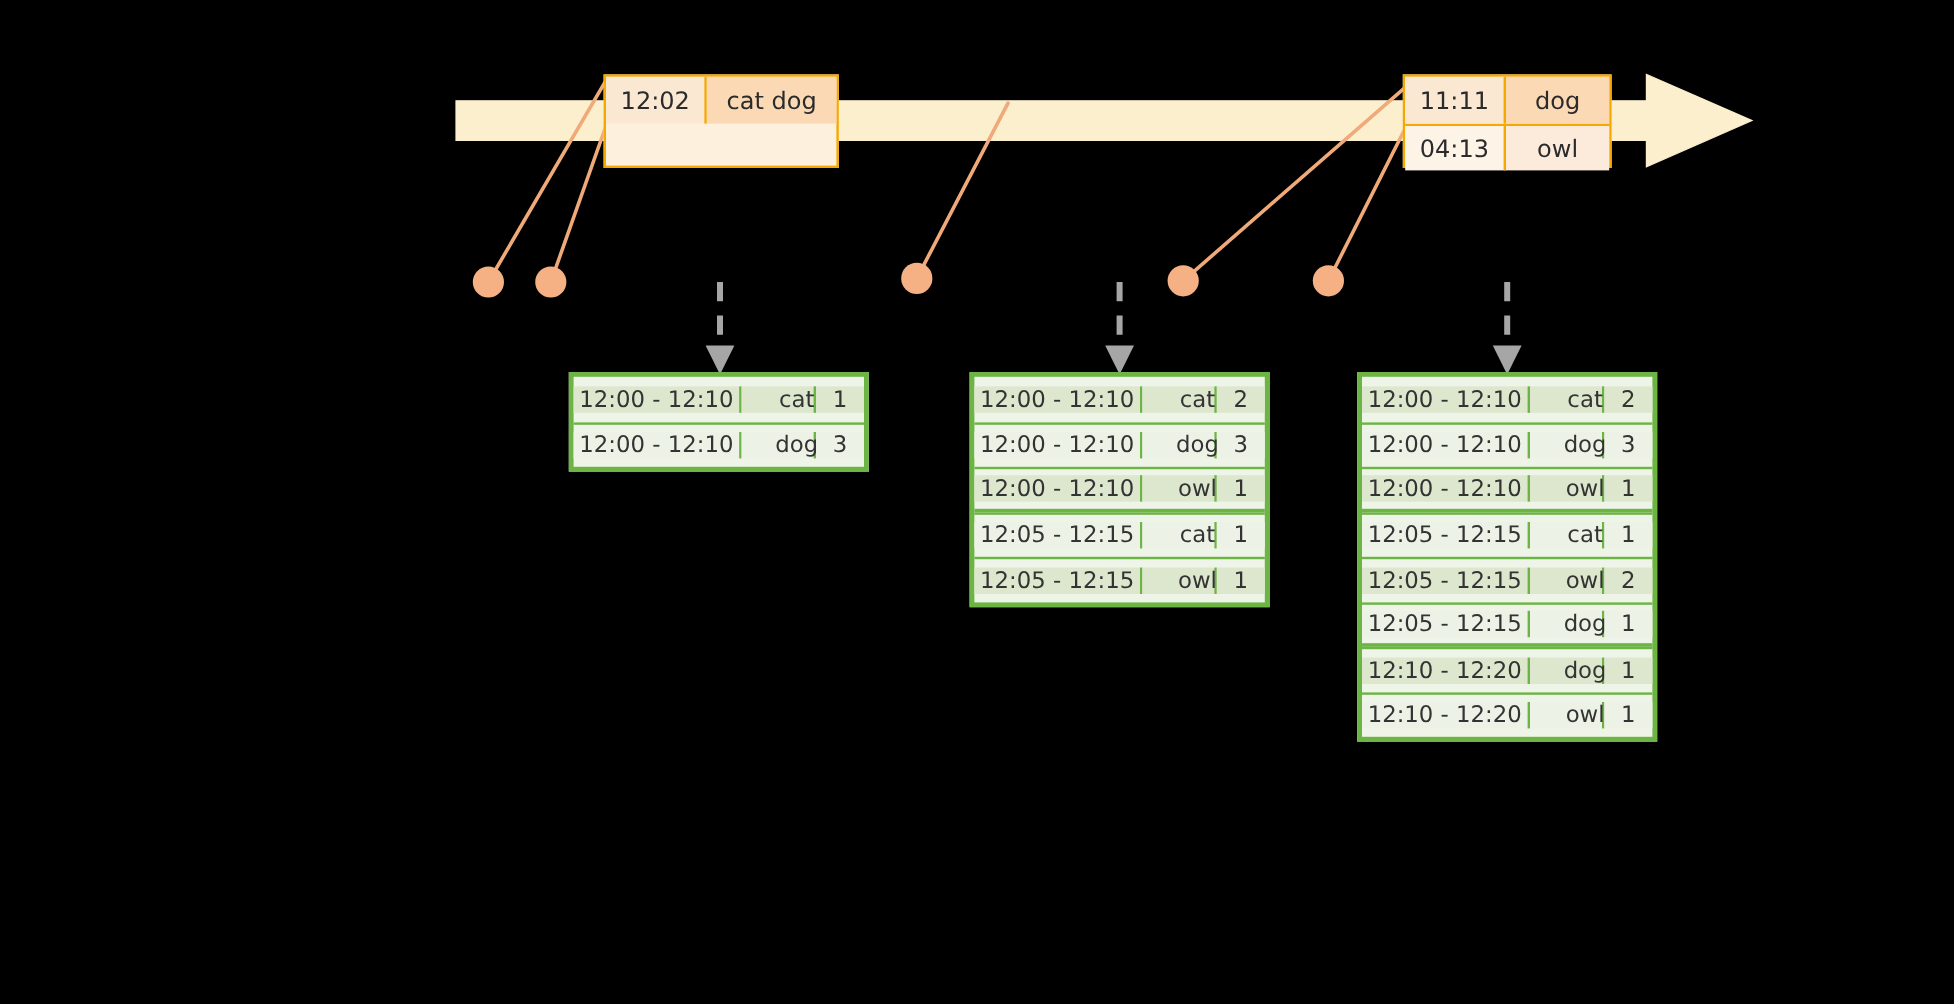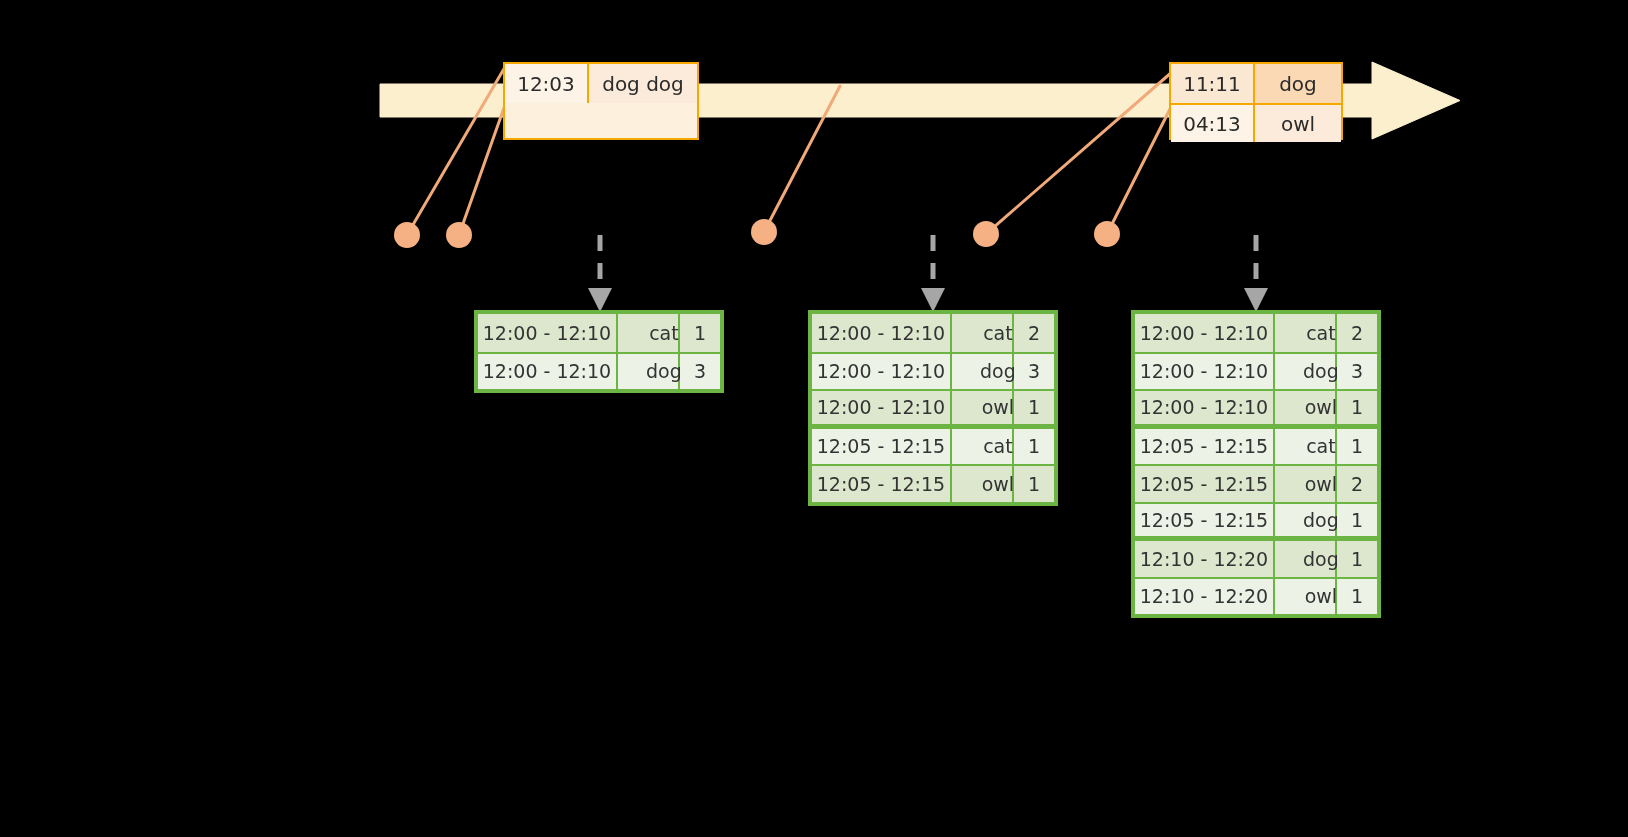--- a/index.html
+++ b/index.html
@@ -69,20 +69,21 @@
   .result-table {
     position: absolute;
     border: 4px solid #6CB544;
     box-sizing: border-box;
     background: #eef4e7;
   }
   .res-row {
     display: flex;
     height: 37.5px;
     box-sizing: border-box;
+    align-items: center;
   }
   .res-row + .res-row { border-top: 2px solid #6CB544; }
   .res-row.grp-end { border-bottom: 3px solid #6CB544; }
   .res-row.even .rc { background: #DCE7CD; }
   .res-row.odd  .rc { background: #EDF2E7; }
   .rc {
     box-sizing: border-box;
     display: flex;
     align-items: center;
     justify-content: center;
@@ -130,23 +131,23 @@
         <path d="M 921,288 L 945,288 L 933,312 Z" stroke="none"></path>
       </g>
       <g>
         <line x1="1256" y1="235" x2="1256" y2="288" stroke-dasharray="16,12"></line>
         <path d="M 1244,288 L 1268,288 L 1256,312 Z" stroke="none"></path>
       </g>
     </g>
   </svg>
 
   <div class="event-box" style="left:503px; top:62px; width:196px; height:78px;">
-    <div class="event-row shade-b">
-      <div class="cell-time">12:03</div>
-      <div class="cell-words">dog dog</div>
+    <div class="event-row shade-a">
+      <div class="cell-time">12:02</div>
+      <div class="cell-words">cat dog</div>
     </div>
   </div>
 
 
   <div class="event-box" style="left:1169px; top:62px; width:174px; height:78px;">
     <div class="event-row shade-a">
       <div class="cell-time">11:11</div>
       <div class="cell-words">dog</div>
     </div>
     <div class="event-row shade-b">

